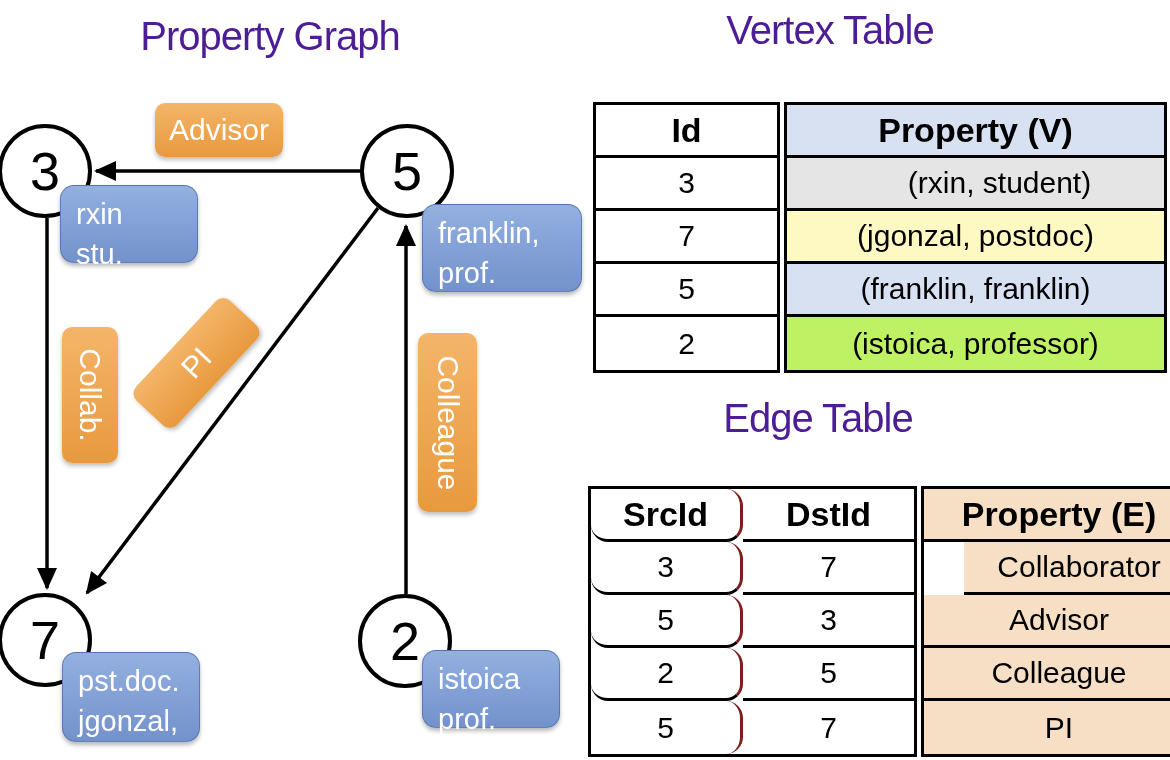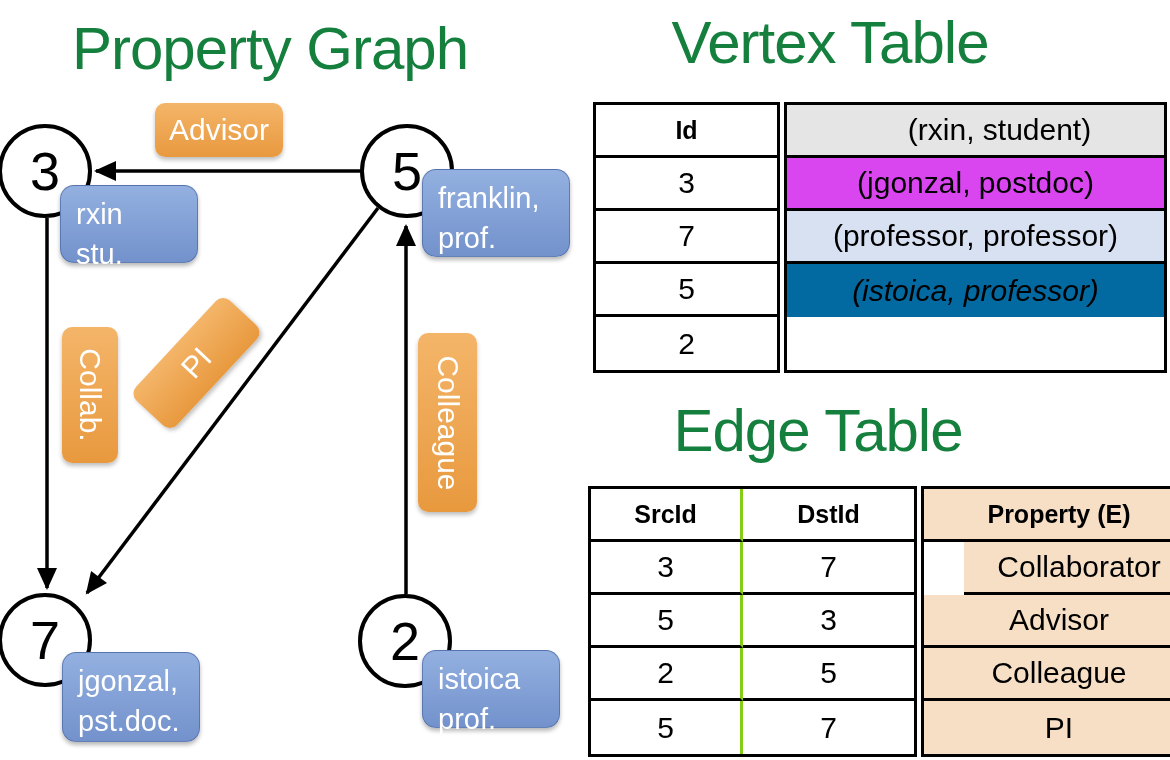--- a/index.html
+++ b/index.html
@@ -1,22 +1,22 @@
 <!DOCTYPE html>
 <html style="--blue-top: #93B0E0; --blue-bot: #7392CC; --orange-top: #F4B569; --orange-bot: #E8993E;"><head>
 <meta charset="utf-8">
 <style>
   html,body{margin:0;padding:0;background:#fff;}
   #canvas{
     position:relative;width:1170px;height:760px;background:#fff;overflow:hidden;
     font-family:"Liberation Sans","DejaVu Sans",sans-serif;color:#000;
   }
   .title{
-    position:absolute;text-align:center;font-size:60px;font-weight:300;
-    letter-spacing:-1px;color:#15803d;white-space:nowrap;
+    position:absolute;text-align:center;font-size:40px;font-weight:300;
+    letter-spacing:-1px;color:#4c1d95;white-space:nowrap;
   }
   #graph-title{left:0;top:14px;width:540px;}
   #vertex-title{left:560px;top:8px;width:540px;}
   #edge-title{left:548px;top:396px;width:540px;}
 
   svg#edge-layer{position:absolute;left:0;top:0;z-index:1;}
 
   .node{
     position:absolute;box-sizing:border-box;border:4px solid #000;border-radius:50%;
     background:#fff;display:flex;align-items:center;justify-content:center;
@@ -37,24 +37,24 @@
     color:#fff;font-size:30px;white-space:nowrap;
   }
   .tbl-box{
     position:absolute;box-sizing:border-box;border:3px solid #000;background:#fff;z-index:2;
   }
   .tbl-col{display:flex;flex-direction:column;height:100%;}
   .tbl-cell{
     box-sizing:border-box;height:53px;display:flex;align-items:center;justify-content:center;
     font-size:30px;white-space:nowrap;
   }
-  .tbl-cell.hdr{font-weight:bold;font-size:25px;}
+  .tbl-cell.hdr{font-weight:bold;font-size:34px;}
   .tbl-cell.sep{border-bottom:3px solid #000;}
   .grid-2col{display:grid;grid-template-columns:152px 171px;}
-  .grid-2col .c1{border-right:3px solid #84cc16;}
+  .grid-2col .c1{border-right:3px solid #7f1d1d;border-radius:17px;}
 </style>
 </head>
 <body>
 
 <div id="canvas">
 
   <svg id="edge-layer" width="1170" height="760">
     <defs>
       <marker id="arrowhead" markerUnits="userSpaceOnUse" markerWidth="26" markerHeight="26" refX="22" refY="13" orient="auto">
         <path d="M2,3 L24,13 L2,23 Z" fill="#000"></path>
@@ -76,30 +76,30 @@
       <div class="node" style="left: -2px; top: 124px; width: 94px; height: 94px;">
         <span>3</span>
       </div>
       <div class="prop-box" style="left: 60px; top: 185px; width: 138px; height: 78px;">
         <div>rxin</div>
         <div>stu.</div>
       </div>
       <div class="node" style="left: 360px; top: 124px; width: 94px; height: 94px;">
         <span>5</span>
       </div>
-      <div class="prop-box" style="left: 422px; top: 169px; width: 148px; height: 88px;">
+      <div class="prop-box" style="left: 422px; top: 204px; width: 160px; height: 88px;">
         <div>franklin,</div>
         <div>prof.</div>
       </div>
       <div class="node" style="left: -2px; top: 593px; width: 94px; height: 94px;">
         <span>7</span>
       </div>
       <div class="prop-box" style="left: 62px; top: 652px; width: 138px; height: 90px;">
+        <div>pst.doc.</div>
         <div>jgonzal,</div>
-        <div>pst.doc.</div>
       </div>
       <div class="node" style="left: 358px; top: 594px; width: 94px; height: 94px;">
         <span>2</span>
       </div>
       <div class="prop-box" style="left: 422px; top: 650px; width: 138px; height: 78px;">
         <div>istoica</div>
         <div>prof.</div>
       </div>
       <div class="edge-label" style="left: 155px; top: 103px; width: 128px; height: 54px;">
         <span>Advisor</span>
@@ -119,24 +119,25 @@
       <div class="tbl-col">
         <div class="tbl-cell hdr sep">Id</div>
         <div class="tbl-cell sep">3</div>
         <div class="tbl-cell sep">7</div>
         <div class="tbl-cell sep">5</div>
         <div class="tbl-cell">2</div>
       </div>
     </div>
   <div class="tbl-box" id="vt-prop-box" style="left:784px;top:102px;width:383px;height:271px;">
       <div class="tbl-col">
+        <div class="tbl-cell hdr sep" style="background: rgb(216, 225, 242);">Property (V)</div>
         <div class="tbl-cell sep" style="background: #e5e5e5; padding-left: 48px;">(rxin, student)</div>
-        <div class="tbl-cell sep" style="background: #d946ef;">(jgonzal, postdoc)</div>
-        <div class="tbl-cell sep" style="background: rgb(216, 225, 242);">(professor, professor)</div>
-        <div class="tbl-cell" style="background: #0369a1; font-style: italic;">(istoica, professor)</div>
+        <div class="tbl-cell sep" style="background: #fef9c3;">(jgonzal, postdoc)</div>
+        <div class="tbl-cell sep" style="background: rgb(216, 225, 242);">(franklin, franklin)</div>
+        <div class="tbl-cell" style="background: #bef264;">(istoica, professor)</div>
       </div>
     </div>
 
   <div class="tbl-box" id="et-ids-box" style="left:588px;top:486px;width:329px;height:271px;">
       <div class="grid-2col">
         <div class="tbl-cell hdr sep c1">SrcId</div>
         <div class="tbl-cell hdr sep">DstId</div>
         <div class="tbl-cell sep c1">3</div>
         <div class="tbl-cell sep">7</div>
         <div class="tbl-cell sep c1">5</div>

